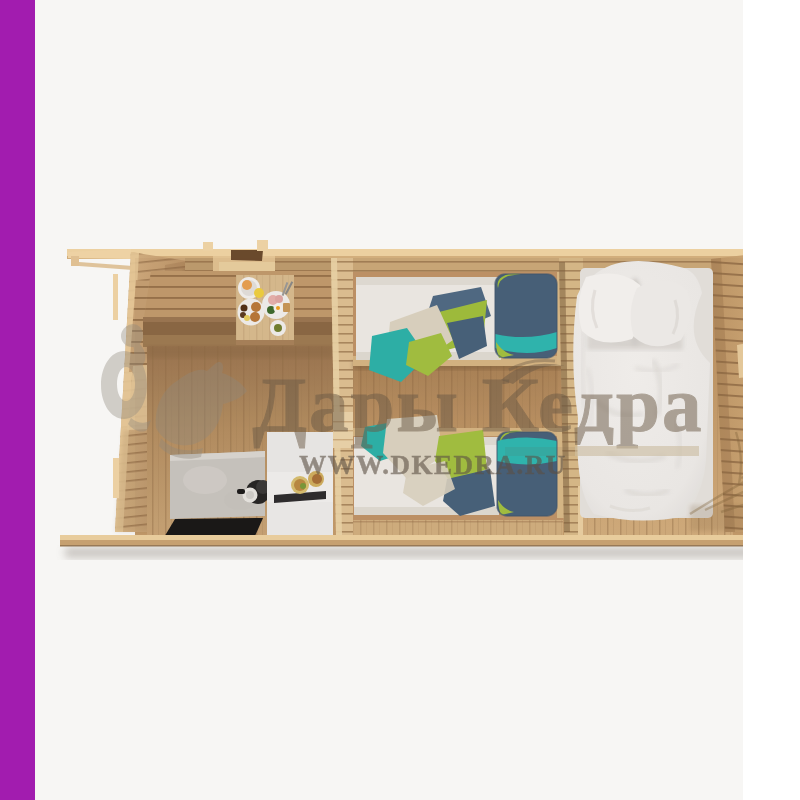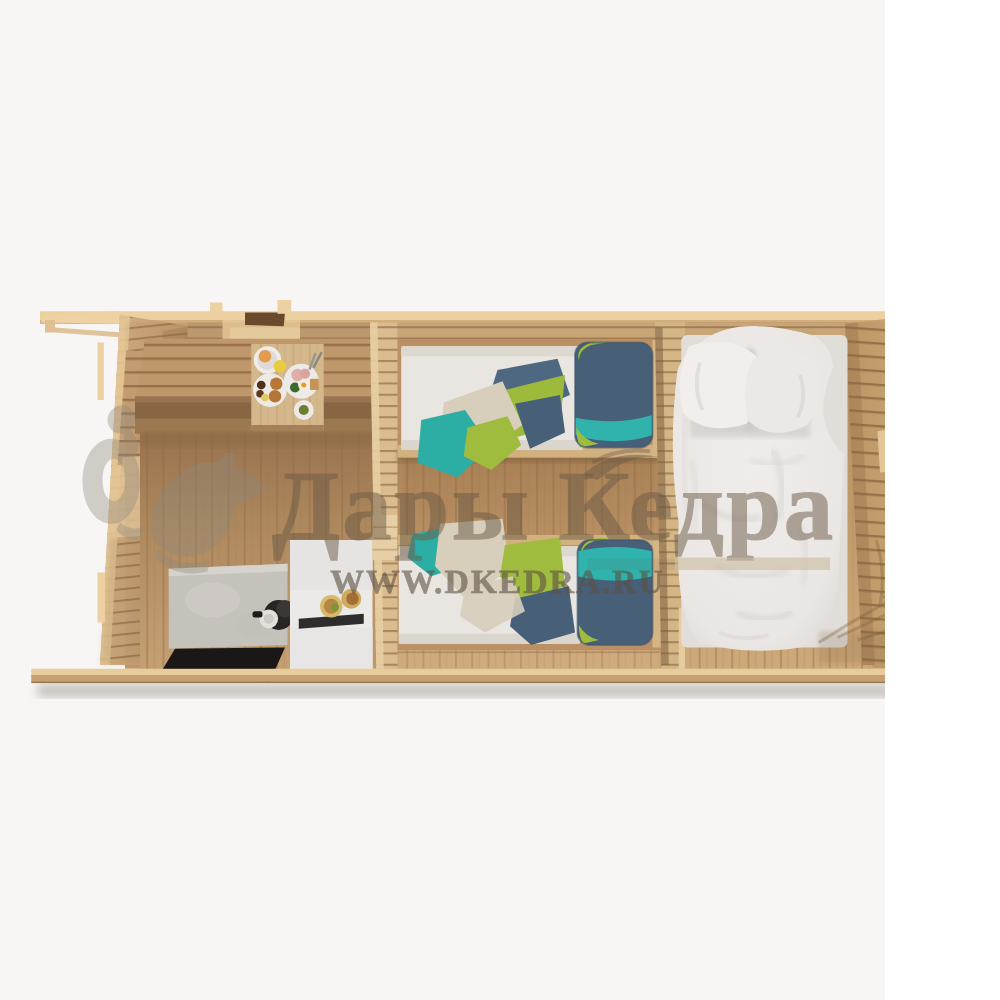--- a/index.html
+++ b/index.html
@@ -1,17 +1,17 @@
 <!DOCTYPE html>
 <html><head>
 <meta charset="utf-8">
 <style>
   html,body{margin:0;padding:0;background:#ffffff;}
-  #stage{width:708px;height:800px;position:relative;background:#be185d;overflow:hidden;
-         font-family:"Liberation Sans", sans-serif;}
+  #stage{width:708px;height:800px;position:relative;background:#a21caf;overflow:hidden;
+         font-family:"Liberation Sans", sans-serif;padding-left:35px;}
 </style>
 </head>
 <body>
 <div id="stage">
 <svg width="800" height="800" viewBox="0 0 800 800" xmlns="http://www.w3.org/2000/svg">
 <defs>
   <linearGradient id="wallL" x1="0" y1="0" x2="1" y2="0">
     <stop offset="0" stop-color="#d6b486"></stop>
           <stop offset="1" stop-color="#bd9568"></stop>
   </linearGradient>

